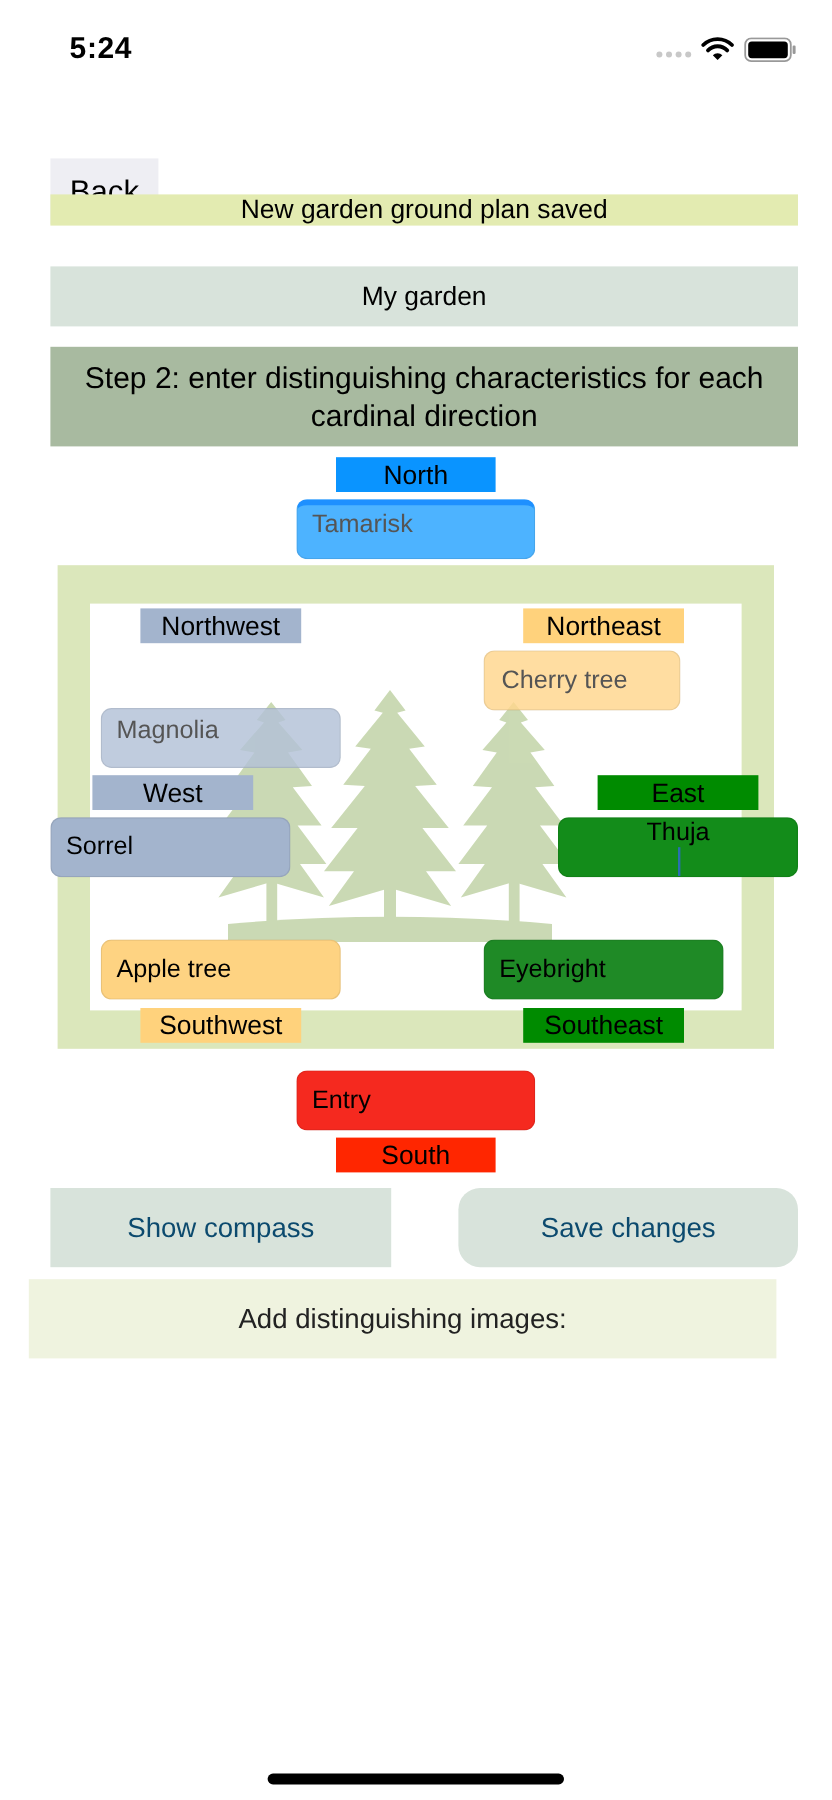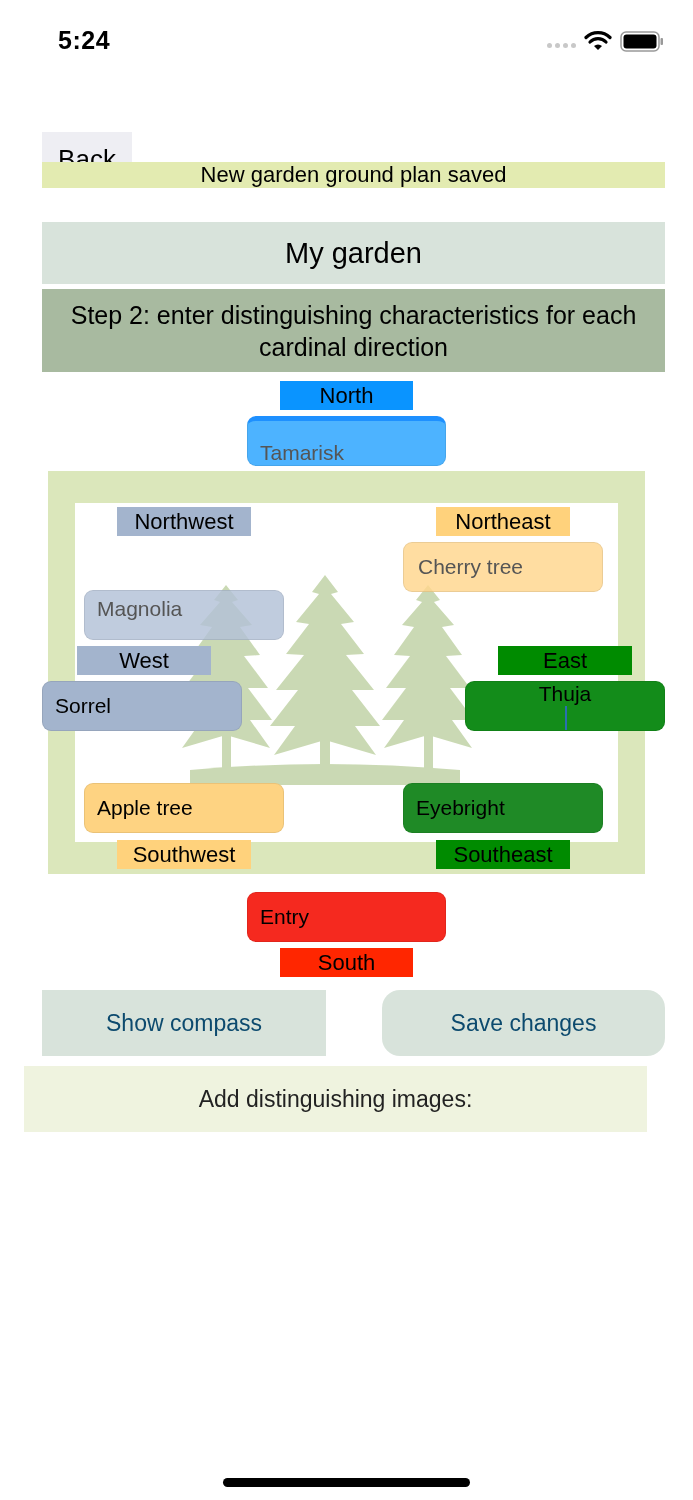--- a/index.html
+++ b/index.html
@@ -15,33 +15,33 @@
     .wifi { left: 584px; top: 30px; width: 28px; height: 22px; }
     .battery { left: 620px; top: 31px; width: 44px; height: 21px; }
 
     
     .back-btn { left: 42px; top: 99px; width: 90px; height: 55px; background: #eeeef3;
       font-size: 26px; display: flex; align-items: center; justify-content: center; cursor: pointer; margin-top: 33px; }
 
     .title-banner { left: 42px; top: 162px; width: 623px; height: 26px; background: #e3ebb1;
       font-size: 22px; display: flex; align-items: center; justify-content: center; }
 
-    .garden-name { left: 42px; top: 222px; width: 623px; height: 62px; background: #d8e3db;
-      font-size: 29px; display: flex; align-items: center; justify-content: center; }
+    .garden-name { left: 42px; top: 222px; width: 623px; height: 50px; background: #d8e3db;
+      font-size: 22px; display: flex; align-items: center; justify-content: center; }
 
     .step-banner { left: 42px; top: 289px; width: 623px; height: 83px; background: #a8baa0;
       font-size: 25px; line-height: 32px; text-align: center; display: flex; align-items: center; justify-content: center; padding: 16px 20px; }
 
     
     .dir-label { height: 29px; font-size: 22px; display: flex; align-items: center; justify-content: center; }
 
     
     .dir-input { height: 50px; border-radius: 9px; font-size: 21px; padding: 0 12px;
       display: flex; align-items: center; border: 1px solid rgba(0,0,0,0.08); cursor: text; }
-    .dir-input.top-aligned { align-items: flex-start; padding-top: 20px; }
+    .dir-input.top-aligned { align-items: flex-start; padding-top: 4px; }
     .placeholder { color: #555; }
     .caret { display: inline-block; width: 2px; height: 24px; background: #2a6fb0; vertical-align: middle; margin-left: 1px; }
 
     
     .garden-frame { left: 48px; top: 471px; width: 597px; height: 403px; background: #dbe7bb; }
     .garden-inner { left: 75px; top: 503px; width: 543px; height: 339px; background: #ffffff; }
     .trees { left: 160px; top: 570px; width: 330px; height: 215px; }
 
     
     .btn { height: 66px; background: #d8e3db; font-size: 23px; display: flex; align-items: center; justify-content: center; cursor: pointer; color: #0c4a6e; }
@@ -100,21 +100,21 @@
     <path d="M268 15 L280 30 L274 32 L294 55 L282 57 L302 85 L286 86 L310 118 L290 118 L314 150 L292 150 L312 178 L268 165 L224 178 L244 150 L222 150 L246 118 L226 118 L250 86 L234 85 L254 57 L242 55 L262 32 L256 30 Z"></path>
   </g>
 </svg>
 
 <div class="abs dir-label" style="left:117px;top:507px;width:134px;background:#a3b4cd;">Northwest</div>
 <div class="abs dir-input top-aligned" style="left:84px;top:542px;width:200px;background:rgba(178,193,215,0.82);padding-top:6px;margin-top:48px;">
   <span class="placeholder">Magnolia</span>
 </div>
 
 <div class="abs dir-label" style="left:436px;top:507px;width:134px;background:#ffd27c;">Northeast</div>
-<div class="abs dir-input" style="left:403px;top:542px;width:200px;background:rgba(255,214,140,0.82);padding-left:14px;">
+<div class="abs dir-input" style="left:403px;top:542px;width:164px;background:rgba(255,214,140,0.82);padding-left:14px;">
   <span class="placeholder">Cherry tree</span>
 </div>
 
 <div class="abs dir-label" style="left:77px;top:646px;width:134px;background:#a3b4cd;">West</div>
 <div class="abs dir-input" style="left:42px;top:681px;width:200px;background:#a3b4cd;">
   <span>Sorrel</span>
 </div>
 
 <div class="abs dir-label" style="left:498px;top:646px;width:134px;background:#008b00;">East</div>
 <div class="abs dir-input" style="left:465px;top:681px;width:200px;background:#138c1a;flex-direction:column;">

